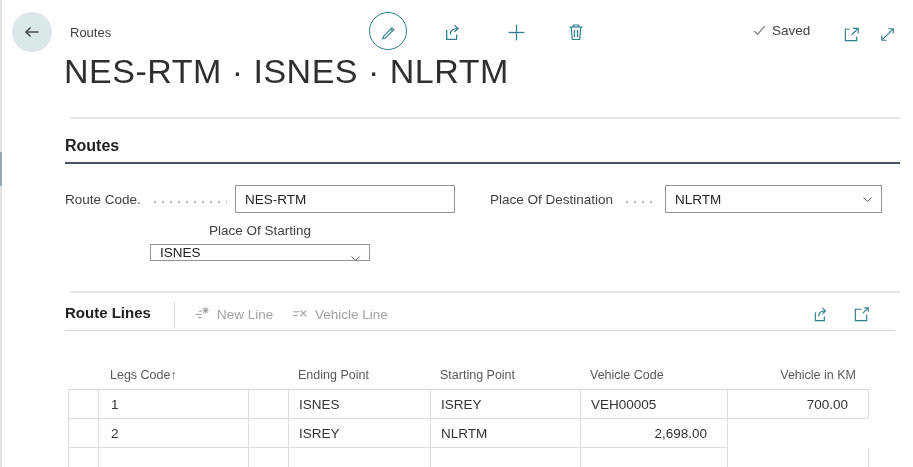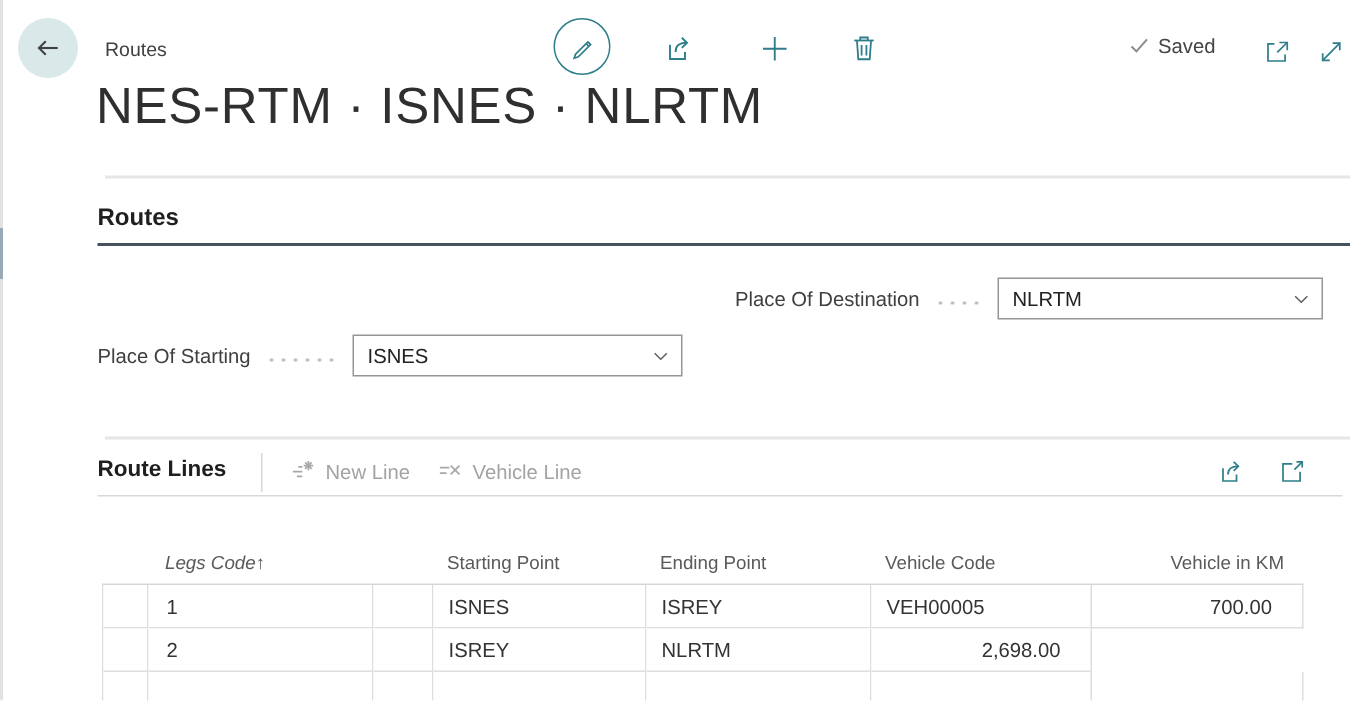--- a/index.html
+++ b/index.html
@@ -29,21 +29,21 @@
   .divider-1 { top:117px; }
   .divider-2 { top:291px; }
 
   
   .section-title { position:absolute; left:65px; font-size:16px; font-weight:bold; color:#1f1f1f; }
   .routes-title { top:137px; }
   .section-underline { position:absolute; left:65px; top:162px; width:835px; height:2px; background:#46525d; }
 
   .field { position:absolute; display:flex; align-items:center; height:28px; }
   .f-rc { left:65px; top:185px; width:390px; }
-  .f-ps { left:65px; top:223px; width:390px; }
+  .f-ps { left:65px; top:223px; width:390px;flex-direction:column; }
   .f-pd { left:490px; top:185px; width:392px; }
   .field .lbl { font-size:13.5px; color:#3f3f3f; white-space:nowrap; }
   .field .leader { flex:1; height:2px; margin:0 8px 0 10px; align-self:center; margin-top:6px;
     background-image:radial-gradient(circle, #b8b8b8 1px, transparent 1.3px); background-size:8px 2px; background-repeat:repeat-x; }
   .field .box { width:220px; height:28px; border:1px solid #969696; background:#fff; display:flex;
     align-items:center; padding:0 9px; font-size:13.5px; color:#222; position:relative; }
   .f-pd .box { width:217px; }
   .box .chev { position:absolute; right:7px; top:7px; }
 
   
@@ -52,21 +52,21 @@
   .rl-action { position:absolute; top:305px; display:flex; align-items:center; gap:6px;
                font-size:13.5px; color:#a3a3a3; cursor:default; }
   .rl-new { left:193px; } .rl-del { left:291px; }
   .rl-icons { position:absolute; top:303px; display:flex; gap:18px; left:810px; }
   .rl-underline { position:absolute; left:65px; top:330px; width:830px; height:1px; background:#d9d9d9; }
 
   
   .grid { position:absolute; left:68px; top:360px; width:801px; }
   .grid-row { display:grid; grid-template-columns:30px 150px 40px 142px 150px 147px 141px; }
   .gh { height:29px; display:flex; align-items:center; font-size:12.5px; color:#5a5a5a; }
-  .gh.c-legs { padding-left:12px; gap:0;font-style:italic; }
+  .gh.c-legs { padding-left:12px; gap:0; }
   .gh.c-pad { padding-left:10px; }
   .gh.c-num { justify-content:flex-end; padding-right:12px; }
   .gbody { border-top:1px solid #d6d6d6; border-left:1px solid #dedede; }
   .gc { height:29px; display:flex; align-items:center; font-size:13.5px; color:#333;
         border-right:1px solid #dedede; border-bottom:1px solid #dedede; background:#fff; }
   .gc.c-legs { padding-left:12px; }
   .gc.c-pad { padding-left:10px; }
   .gc.c-num { justify-content:flex-end; padding-right:20px; }
 
   svg { display:block; }
@@ -153,20 +153,27 @@
     </span>
   </div>
 
   <div class="page-title">NES-RTM · ISNES · NLRTM</div>
 
   <div class="divider divider-1"></div>
 
   <div class="section-title routes-title">Routes</div>
   <div class="section-underline"></div>
 
+  <div class="field f-rc">
+    <span class="lbl">Route Code.</span>
+    <span class="leader"></span>
+    <div class="box">
+      <span>NES-RTM</span>
+    </div>
+  </div>
 
   <div class="field f-ps">
     <span class="lbl">Place Of Starting</span>
     <span class="leader"></span>
     <div class="box">
       <span>ISNES</span>
       <span class="chev">
         <svg width="13" height="13" viewBox="0 0 16 16" fill="none" stroke="#5f5d5b" stroke-width="1.2">
           <path d="M3 5.5 L8 10.5 L13 5.5"></path>
         </svg>
@@ -237,22 +244,22 @@
   <div class="rl-underline"></div>
 
   <div class="grid">
     <div class="grid-row">
       <div class="gh"></div>
       <div class="gh c-legs">
         <span>Legs Code</span>
         <span>↑</span>
       </div>
       <div class="gh"></div>
+      <div class="gh c-pad">Ending Point</div>
       <div class="gh c-pad">Starting Point</div>
-      <div class="gh c-pad">Ending Point</div>
       <div class="gh c-pad">Vehicle Code</div>
       <div class="gh c-num">Vehicle in KM</div>
     </div>
 
     <div class="gbody">
       <div class="grid-row">
         <div class="gc"></div>
         <div class="gc c-legs">1</div>
         <div class="gc"></div>
         <div class="gc c-pad">ISNES</div>

